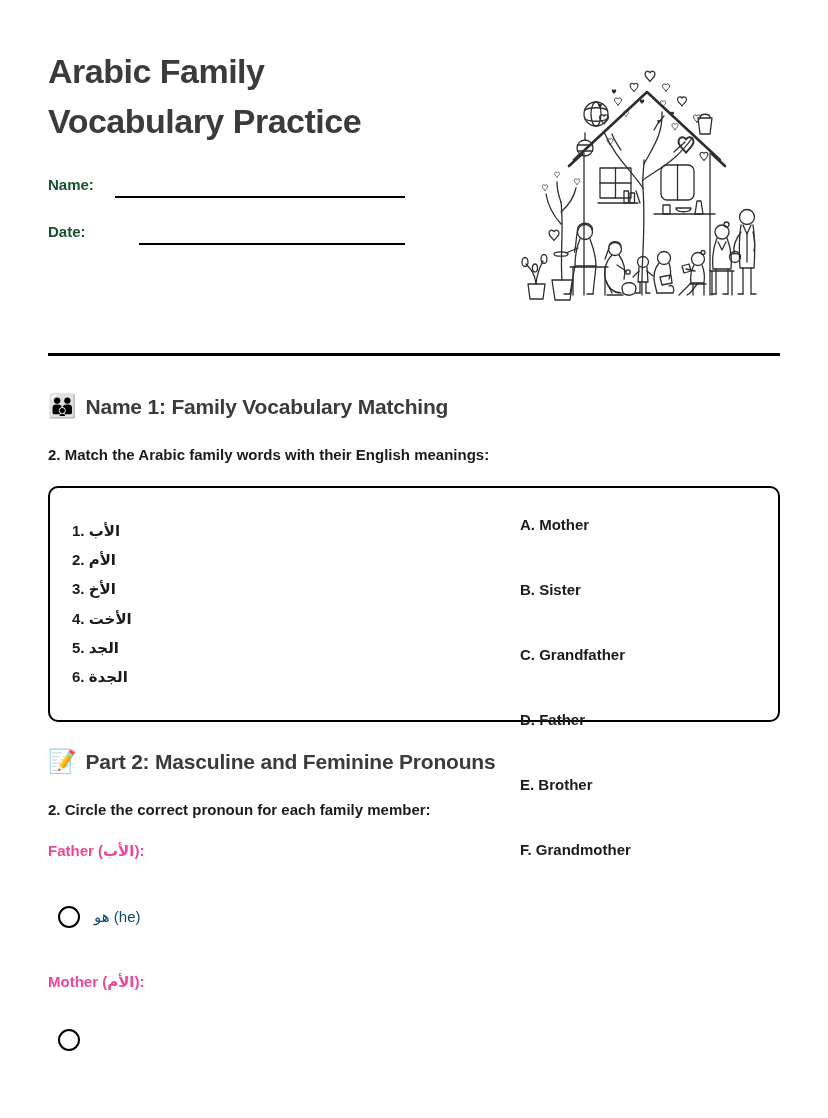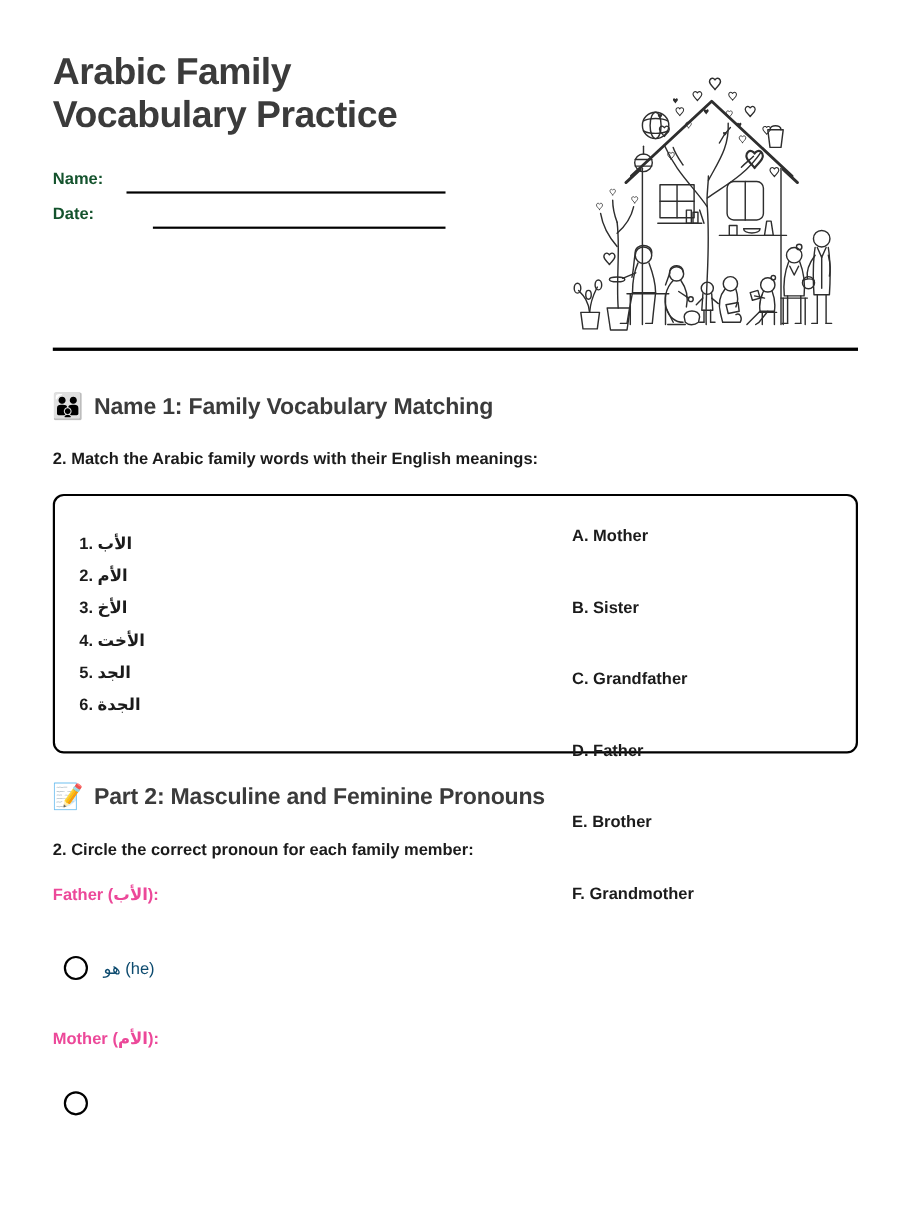--- a/index.html
+++ b/index.html
@@ -1,24 +1,24 @@
 <!DOCTYPE html>
 <html><head>
 <meta charset="utf-8">
 <style>
   html,body{margin:0;padding:0;background:#fff;}
   body{width:828px;height:1118px;overflow:hidden;
        font-family:"Liberation Sans","DejaVu Sans",sans-serif;color:#1b1b1b;}
   .page{position:relative;width:828px;height:1118px;box-sizing:border-box;
         padding:0 48px;background:#fff;}
-  h1{margin:0;padding-top:46px;font-size:34px;line-height:39px;font-weight:700;
+  h1{margin:0;padding-top:46px;font-size:34px;line-height:50px;font-weight:700;
      color:#3b3b3b;width:400px;letter-spacing:-0.5px;}
   .field-row{display:flex;align-items:flex-end;width:357px;height:26px;}
   .field-row.name{margin-top:26px;}
-  .field-row.date{margin-top:6px;gap:24px;}
+  .field-row.date{margin-top:21px;gap:24px;}
   .field-label{font-size:15px;font-weight:700;color:#14532d;width:67px;flex:none;
                padding-bottom:5px;}
   .write-line{flex:1;height:20px;border-bottom:2px solid #000;}
   .illustration{position:absolute;left:513px;top:62px;width:264px;height:240px;}
   .illustration svg{width:100%;height:100%;}
   hr.divider{border:none;border-top:3px solid #000;margin:108px 0 0 0;}
   h2{margin:37px 0 0 0;font-size:21px;line-height:27px;font-weight:700;
      color:#3b3b3b;display:flex;align-items:center;gap:9px;letter-spacing:-0.2px;}
   h2 .emoji{font-size:23px;line-height:27px;}
   h2.part2{margin-top:26px;}

